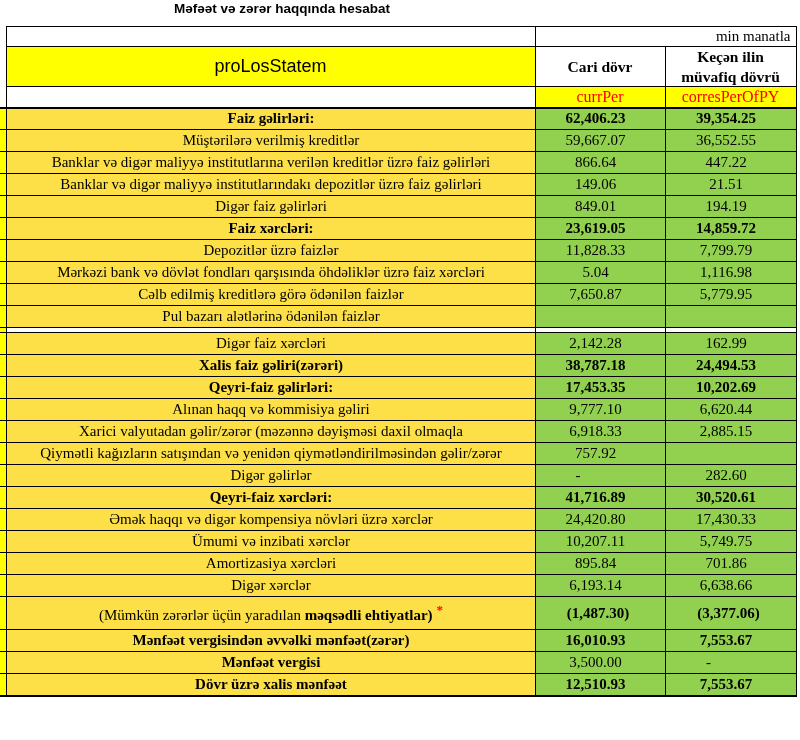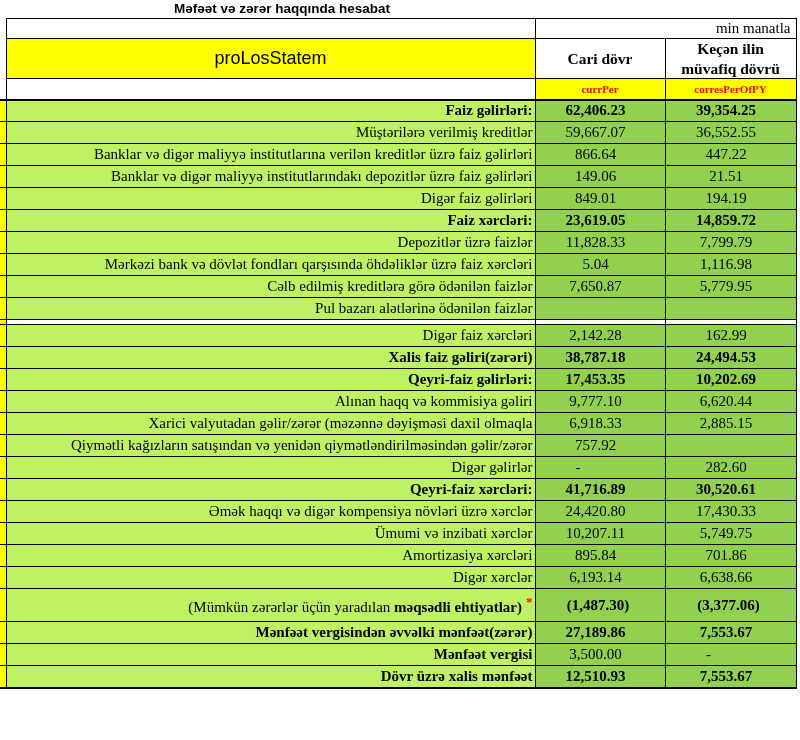--- a/index.html
+++ b/index.html
@@ -13,21 +13,21 @@
   body{
     width:800px;height:740px;background:#ffffff;overflow:hidden;position:relative;
     font-family:"Liberation Serif","DejaVu Serif",serif;color:#000;
   }
   .title{
     position:absolute;top:0;left:12px;width:540px;height:18px;line-height:18px;
     text-align:center;font-family:"Liberation Sans","DejaVu Sans",sans-serif;
     font-weight:bold;font-size:13.5px;
   }
   table.pl{
-    position:absolute;top:18px;left:0;
+    position:absolute;top:26px;left:0;
     border-collapse:collapse;table-layout:fixed;width:796px;
   }
   td{
     border:1.4px solid var(--border);
     padding:0;vertical-align:middle;font-size:15px;
     box-sizing:border-box;overflow:hidden;white-space:nowrap;
   }
   
   td.strip-top{border:none;background:#fff;}
   td.strip{border:none;border-bottom:1.4px solid var(--border);background:var(--header-fill);}
@@ -43,26 +43,26 @@
   .unit-empty{background:#fff;}
   .stub{
     background:var(--header-fill);text-align:center;
     font-family:"Liberation Sans","DejaVu Sans",sans-serif;font-size:18px;
   }
   .head{
     text-align:center;font-weight:bold;font-size:15.5px;background:#fff;
     white-space:normal;line-height:1.25;padding:0 4px;
   }
   .code{
-    background:var(--header-fill);text-align:center;font-weight:bold;
-    color:var(--code-text);font-size:11px;
+    background:var(--header-fill);text-align:center;font-weight:normal;
+    color:var(--code-text);font-size:16px;
   }
   .codeblank{background:#fff;}
   
-  .lbl{background:#bef264;text-align:right;padding-left:3px;padding-right:2px;}
+  .lbl{background:#fde047;text-align:center;padding-left:3px;padding-right:2px;}
   .val{background:var(--value-fill);text-align:center;padding-right:9px;}
   .val.dash{padding-right:44px;}
   .val.paren{padding-right:4px;}
   .b{font-weight:bold;}
   .sp{background:#fff;}
   .ast{color:var(--asterisk);font-weight:bold;vertical-align:super;font-size:13px;margin-left:4px;}
   tbody tr:last-child td{border-bottom:2px solid var(--border);}
 </style>
 </head>
 <body>
@@ -236,21 +236,21 @@
       </tr>
       <tr>
         <td class="strip h-tall"></td>
         <td class="lbl h-tall"><span>(Mümkün zərərlər üçün yaradılan </span><span class="b">məqsədli ehtiyatlar)</span><span class="ast">*</span></td>
         <td class="val h-tall b paren">(1,487.30)</td>
         <td class="val h-tall b paren">(3,377.06)</td>
       </tr>
       <tr>
         <td class="strip h-row"></td>
         <td class="lbl h-row b">Mənfəət vergisindən əvvəlki mənfəət(zərər)</td>
-        <td class="val h-row b">27,189.86</td>
+        <td class="val h-row b">16,010.93</td>
         <td class="val h-row b">7,553.67</td>
       </tr>
       <tr>
         <td class="strip h-row"></td>
         <td class="lbl h-row b">Mənfəət vergisi</td>
         <td class="val h-row">3,500.00</td>
         <td class="val h-row dash">-</td>
       </tr>
       <tr>
         <td class="strip h-row"></td>

